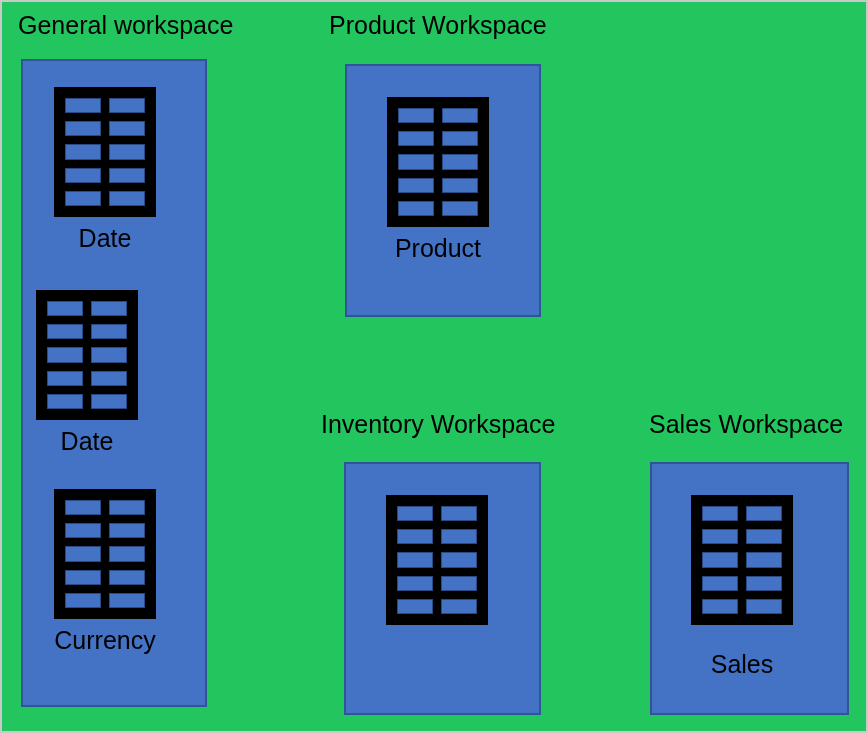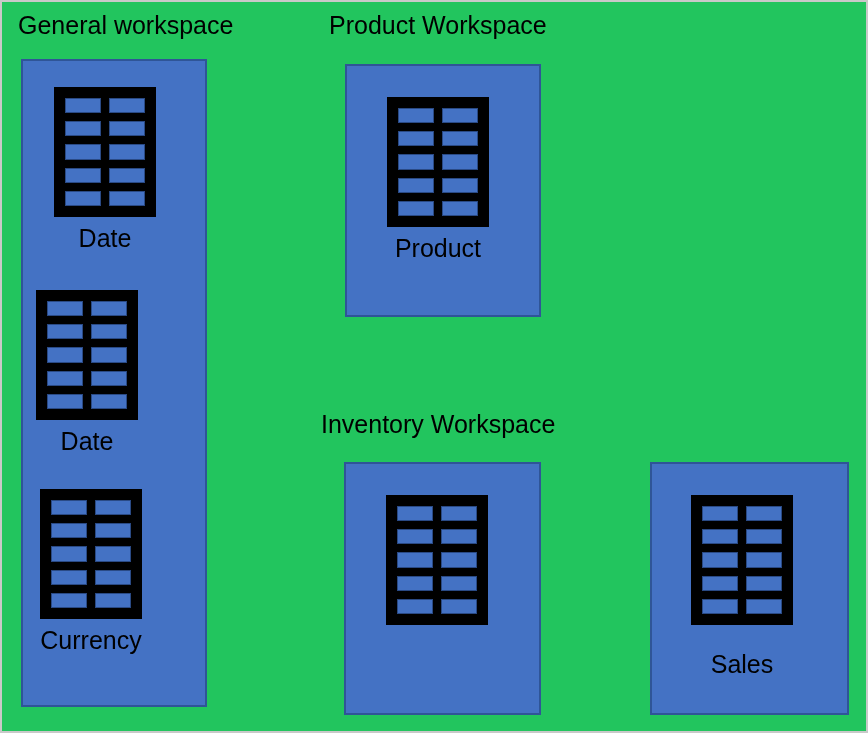--- a/index.html
+++ b/index.html
@@ -62,33 +62,34 @@
   #title-inventory { left: 319px; top: 407px; }
   #title-sales     { left: 647px; top: 407px; }
 
   #box-general   { left: 19px;  top: 57px;  width: 186px; height: 648px; }
   #box-product   { left: 343px; top: 62px;  width: 196px; height: 253px; }
   #box-inventory { left: 342px; top: 460px; width: 197px; height: 253px; }
   #box-sales     { left: 648px; top: 460px; width: 199px; height: 253px; }
 
   #item-time      { left: 23px;  top: 85px; }
   #item-date      { left: 5px;  top: 288px; }
-  #item-currency  { left: 9px;  top: 487px; }
+  #item-currency  { left: 23px;  top: 487px; }
   #item-product   { left: 356px; top: 95px; }
   #item-warehouse { left: 355px; top: 493px; }
   #item-sales     { left: 660px; top: 493px; gap: 18px; }
 </style>
 </head>
 <body>
 
 <div class="canvas">
 
   <div class="ws-title" id="title-general">General workspace</div>
   <div class="ws-title" id="title-product">Product Workspace</div>
   <div class="ws-title" id="title-inventory">Inventory Workspace</div>
+  <div class="ws-title" id="title-sales">Sales Workspace</div>
 
   <div class="ws-box" id="box-general"></div>
   <div class="ws-box" id="box-product"></div>
   <div class="ws-box" id="box-inventory"></div>
   <div class="ws-box" id="box-sales"></div>
 
   <div class="table-item" id="item-time">
     <div class="table-icon">
         <span class="cell"></span>
         <span class="cell"></span>

